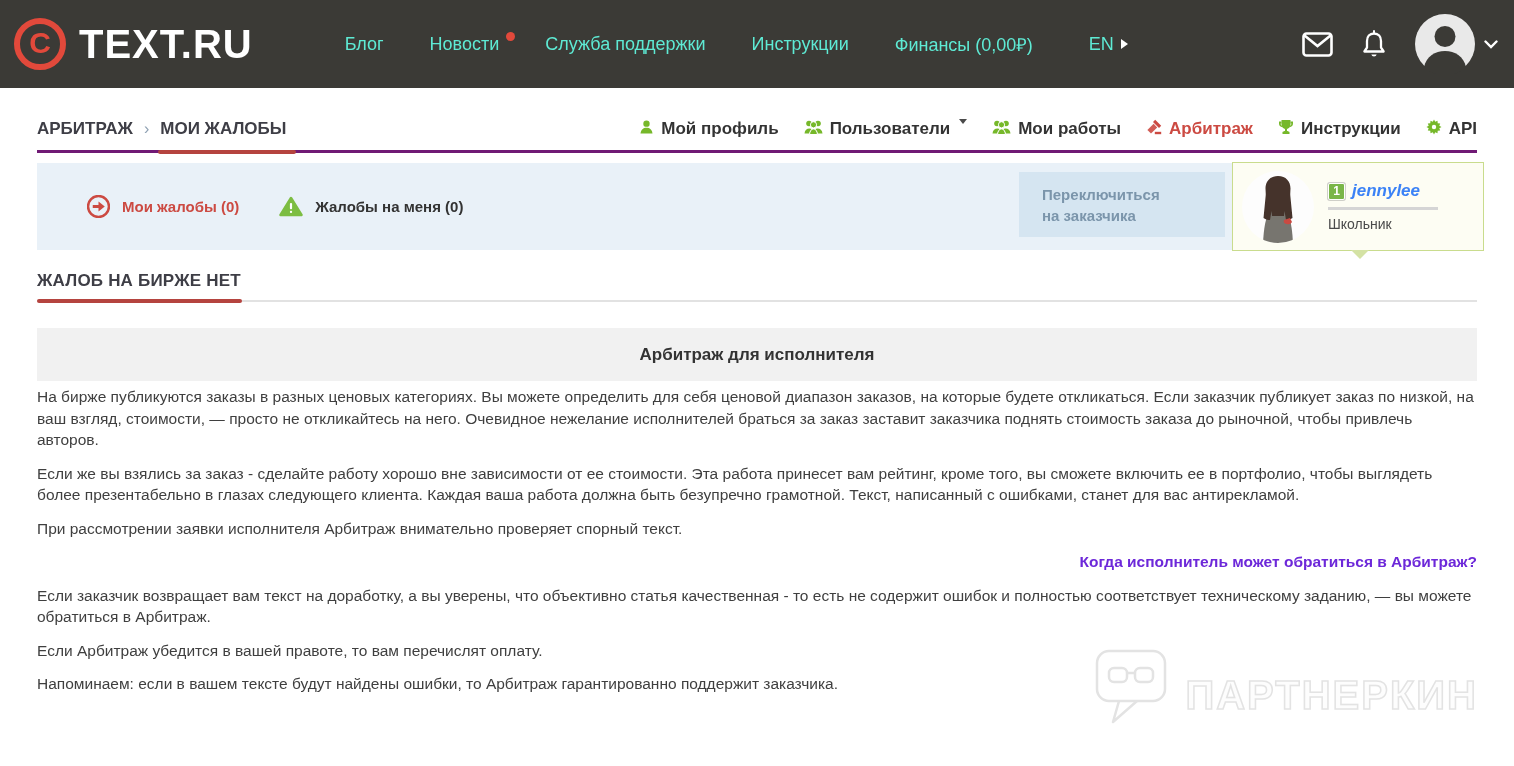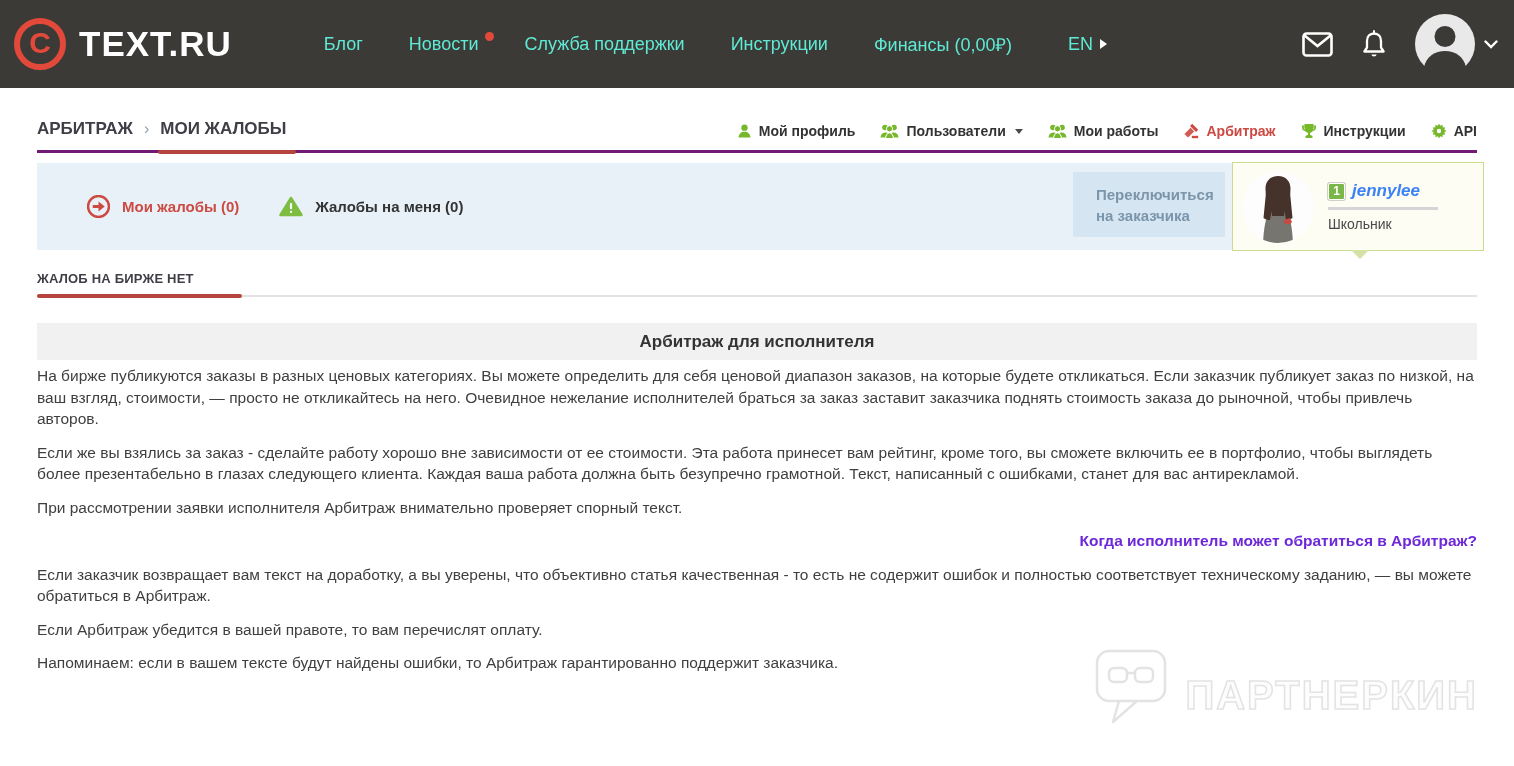--- a/index.html
+++ b/index.html
@@ -4,64 +4,64 @@
 <style>
   * { margin:0; padding:0; box-sizing:border-box; }
   html,body { width:1514px; height:766px; }
   body { font-family:"Liberation Sans", sans-serif; background:#fff; overflow:hidden; position:relative; }
 
   
   .header { height:88px; background:#3b3a36; display:flex; align-items:center; padding:0 16px 0 14px; }
   .logo { display:flex; align-items:center; gap:13px; cursor:pointer; }
   .logo-mark { width:52px; height:52px; border-radius:50%; border:6px solid #e2493b; display:flex; align-items:center; justify-content:center; }
   .logo-mark span { color:#e2493b; font-weight:bold; font-size:30px; line-height:1; transform:translateY(-1px); }
-  .logo-text { color:#fff; font-weight:bold; font-size:35px; letter-spacing:1px;text-align:right; }
+  .logo-text { color:#fff; font-weight:bold; font-size:40px; letter-spacing:1px;text-align:right; }
   .top-nav { display:flex; align-items:center; margin-left:92px; gap:46px; }
   .top-nav-item { color:#5eead4; font-size:18px; cursor:pointer; position:relative; white-space:nowrap; }
   .nav-dot { position:absolute; top:-2px; right:-16px; width:9px; height:9px; border-radius:50%; background:#e2493b; }
   .lang { display:flex; align-items:center; gap:7px; margin-left:10px; }
   .lang-caret { width:0; height:0; border-top:5px solid transparent; border-bottom:5px solid transparent; border-left:7px solid #fff; }
   .header-icons { margin-left:auto; display:flex; align-items:center; gap:28px; }
   .icon-btn { cursor:pointer; display:flex; align-items:center; }
   .avatar-wrap { display:flex; align-items:center; gap:9px; cursor:pointer; }
 
   
   .main { padding:0 37px; position:relative; }
 
   .breadcrumb-row { display:flex; justify-content:space-between; align-items:flex-end; padding-top:31px; padding-bottom:11px; border-bottom:3px solid #701a75; position:relative; }
   .crumbs { display:flex; align-items:center; gap:11px; font-size:17px; font-weight:bold; color:#3e3e46; }
   .crumb-sep { color:#8fa1b3; font-weight:normal; font-size:16px; }
   .crumb-current { position:relative; }
   .crumb-current::after { content:""; position:absolute; left:-2px; right:-10px; bottom:-15px; height:4px; background:#b5443f; border-radius:2px; }
   .account-nav { display:flex; align-items:center; gap:25px; }
-  .account-nav-item { display:flex; align-items:center; gap:7px; font-size:14px; font-weight:bold; color:#333; cursor:pointer; white-space:nowrap; }
+  .account-nav-item { display:flex; gap:7px; font-size:17px; font-weight:bold; color:#333; cursor:pointer; white-space:nowrap; }
   .account-nav-item.active { color:#cc4a42; }
   .caret-down { width:0; height:0; border-left:4.5px solid transparent; border-right:4.5px solid transparent; border-top:5.5px solid #4a4a4a; margin-left:2px; }
 
   
   .complaints-bar { margin-top:10px; height:87px; background:#e9f1f8; position:relative; display:flex; align-items:center; }
   .complaint-links { display:flex; align-items:center; gap:40px; padding-left:50px; }
   .complaint-link { display:flex; align-items:center; gap:12px; font-size:15px; font-weight:bold; cursor:pointer; }
   .complaint-link.red { color:#cc4a42; }
   .complaint-link.dark { color:#333; }
-  .switch-btn { position:absolute; right:252px; top:9px; bottom:13px; width:152px; background:#d5e5f1; color:#7b95ab; font-size:15px; font-weight:bold; line-height:21px; display:flex; flex-direction:column; justify-content:center; padding-left:23px; cursor:pointer; }
+  .switch-btn { position:absolute; right:252px; top:9px; bottom:13px; width:206px; background:#d5e5f1; color:#7b95ab; font-size:15px; font-weight:bold; line-height:21px; display:flex; flex-direction:column; justify-content:center; padding-left:23px; cursor:pointer; }
   .profile-card { position:absolute; right:-7px; top:-1px; bottom:-1px; width:252px; background:#fdfdf3; border:1px solid #c9dc8d; display:flex; align-items:center; padding:0 10px 0 8px; gap:13px; cursor:pointer; }
   .profile-card::after { content:""; position:absolute; top:100%; left:118px; width:0; height:0; border-left:9px solid transparent; border-right:9px solid transparent; border-top:9px solid #d4e2a4; }
   .profile-info { display:flex; flex-direction:column; }
   .profile-name-row { display:flex; align-items:center; gap:7px; }
   .level-badge { width:17px; height:17px; background:#7ab648; border:1px solid #fff; border-radius:2px; color:#fff; font-size:12px; font-weight:bold; display:flex; align-items:center; justify-content:center; box-shadow:0 0 0 1px #cfcfc8; }
   .profile-name { font-size:17px; font-weight:bold; color:#3b82f6;font-style:italic; }
   .profile-meter { width:110px; height:3px; background:#d5d5d5; margin:6px 0 6px 0; }
   .profile-rank { font-size:14px; color:#4a4a4a; }
 
   
-  .empty-title { margin-top:21px; font-size:13px; font-weight:bold; color:#3e3e46; letter-spacing:.2px; }
+  .empty-title { margin-top:21px; font-size:17px; font-weight:bold; color:#3e3e46; letter-spacing:.2px; }
   .title-rule { margin-top:9px; height:2px; background:#e2e2e2; position:relative; }
   .title-rule::before { content:""; position:absolute; left:0; top:-1px; width:205px; height:4px; background:#b5443f; border-radius:2px; }
-  .article-title-box { margin-top:26px; background:#f1f1f1; height:37px; display:flex; align-items:center; justify-content:center; font-size:17px; font-weight:bold; color:#333; }
+  .article-title-box { margin-top:26px; background:#f1f1f1; height:53px; display:flex; align-items:center; justify-content:center; font-size:17px; font-weight:bold; color:#333; }
   .article { margin-top:5px; position:relative; z-index:1; }
   .article p { font-size:15.5px; line-height:21.5px; color:#3f3f3f; margin-bottom:12px; }
   .article p.bold { font-weight:bold; color:#6d28d9;text-align:right; }
 
   
   .watermark { position:absolute; top:645px; right:36px; display:flex; align-items:center; gap:16px; z-index:0; pointer-events:none; }
   .watermark-text { font-size:40px; font-weight:bold; letter-spacing:2px; color:#fdfdfd;margin-top:20px; -webkit-text-stroke:1.5px #e3e3e3; }
 
   svg { display:block; }
 </style>

